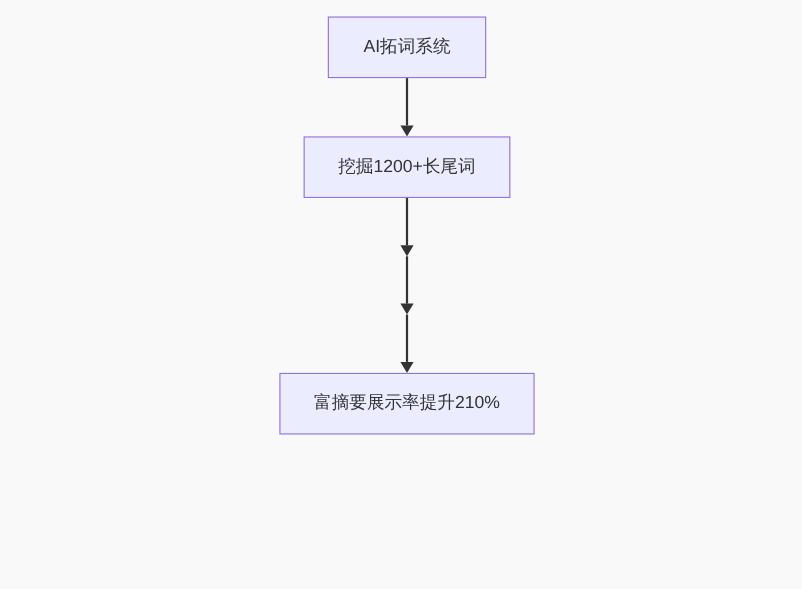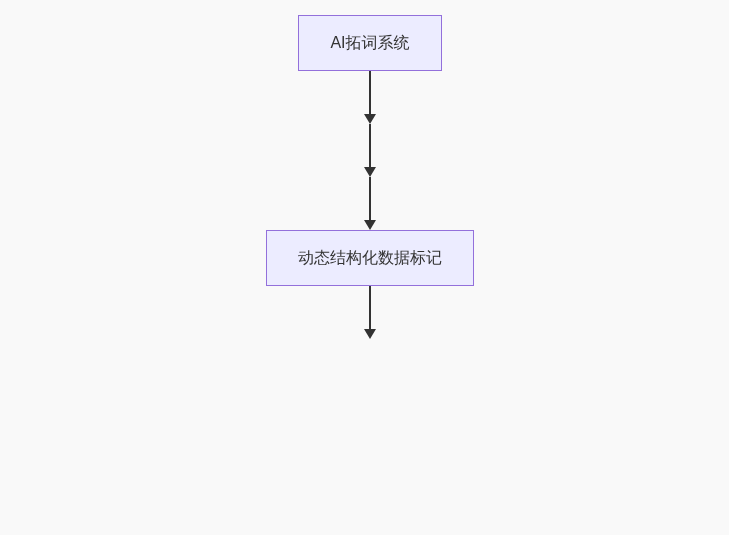--- a/index.html
+++ b/index.html
@@ -72,34 +72,35 @@
 <div class="flowchart">
   <div class="flowchart-inner">
 
     <div class="node">AI拓词系统</div>
 
     <div class="edge">
       <div class="edge-line"></div>
       <div class="edge-head"></div>
     </div>
 
+    <div class="node">挖掘1200+长尾词</div>
 
     <div class="edge">
       <div class="edge-line"></div>
       <div class="edge-head"></div>
     </div>
 
 
     <div class="edge">
       <div class="edge-line"></div>
       <div class="edge-head"></div>
     </div>
 
-    <div class="node">动态结构化数据标记</div>
 
     <div class="edge">
       <div class="edge-line"></div>
       <div class="edge-head"></div>
     </div>
 
+    <div class="node">富摘要展示率提升210%</div>
 
   </div>
 </div>
 
 </body></html>

